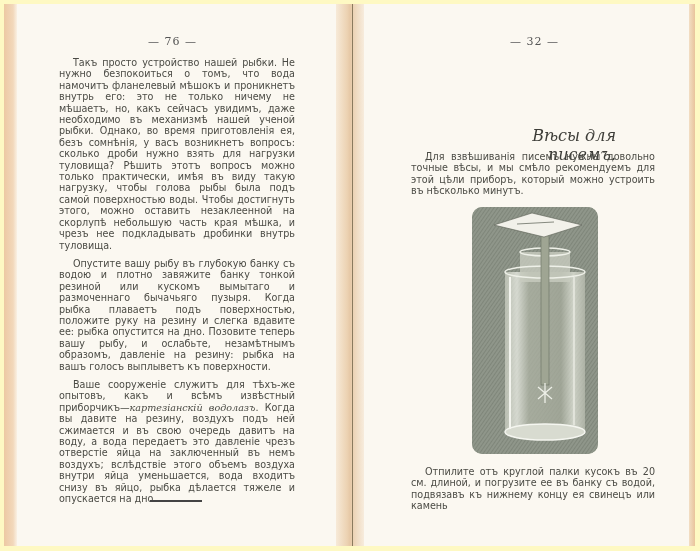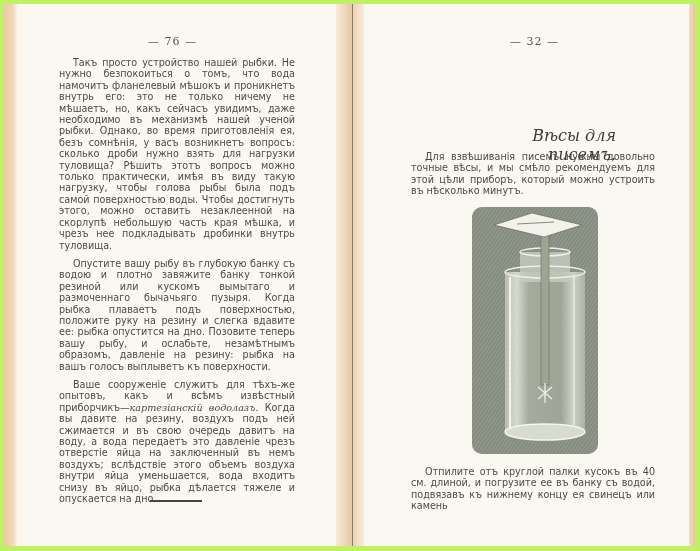--- a/index.html
+++ b/index.html
@@ -1,17 +1,17 @@
 <!DOCTYPE html>
 <html><head>
 <meta charset="utf-8">
 <style>
   html, body { margin: 0; padding: 0; background: #ffffff; }
   body { width: 700px; height: 551px; position: relative; overflow: hidden; font-family: "DejaVu Sans", sans-serif; }
-  .spread { position: absolute; left: 0; top: 0; width: 700px; height: 551px; background: #bef264; }
+  .spread { position: absolute; left: 0; top: 0; width: 700px; height: 551px; background: #fef9c3; }
   .page { position: absolute; top: 4px; height: 542px; background: #fbf8f1; }
   .page-left { left: 4px; width: 340px; }
   .page-right { left: 356px; width: 334px; }
   .edge-left { position: absolute; left: 4px; top: 4px; width: 13px; height: 542px; background: linear-gradient(90deg, #edc9a3, #f2d8bb 70%, #faf1e4); }
   .edge-right { position: absolute; left: 689px; top: 4px; width: 6px; height: 542px; background: linear-gradient(90deg, #f2dec4, #e9c49b); }
   .gutter { position: absolute; left: 336px; top: 4px; width: 28px; height: 542px; background: linear-gradient(90deg, #f7ead8 0%, #ecd2b2 40%, #e6c8a6 50%, #ecd3b5 62%, #f7ecdd 100%); }
   .gutter-line { position: absolute; left: 352px; top: 4px; width: 1px; height: 542px; background: #8a7a5e; }
   .folio { position: absolute; font-family: "DejaVu Serif", serif; font-size: 11px; color: #555; letter-spacing: 1px; }
   .folio-left { left: 148px; top: 35px; }
   .folio-right { left: 510px; top: 35px; }
@@ -83,15 +83,15 @@
       <line x1="102" y1="70" x2="102" y2="218" stroke="#e8eae2" stroke-width="1.5"></line>
 
       <path d="M66 180 L80 192 M80 180 L66 192 M73 176 L73 196" stroke="#eef0e8" stroke-width="1.3" fill="none"></path>
 
       <polygon points="22,18 60,6 110,18 72,30" fill="#f2f1ea" stroke="#5b6054" stroke-width="0.6"></polygon>
       <line x1="45" y1="17" x2="82" y2="15" stroke="#6a6f63" stroke-width="0.8"></line>
     </svg>
   </div>
 
   <div class="textblock-right2">
-    <p class="para">Отпилите отъ круглой палки кусокъ въ 40 см. длиной, и погрузите ее въ банку съ водой, подвязавъ къ нижнему концу ея свинецъ или камень</p>
+    <p class="para">Отпилите отъ круглой палки кусокъ въ 20 см. длиной, и погрузите ее въ банку съ водой, подвязавъ къ нижнему концу ея свинецъ или камень</p>
   </div>
 </div>
 
 </body></html>

